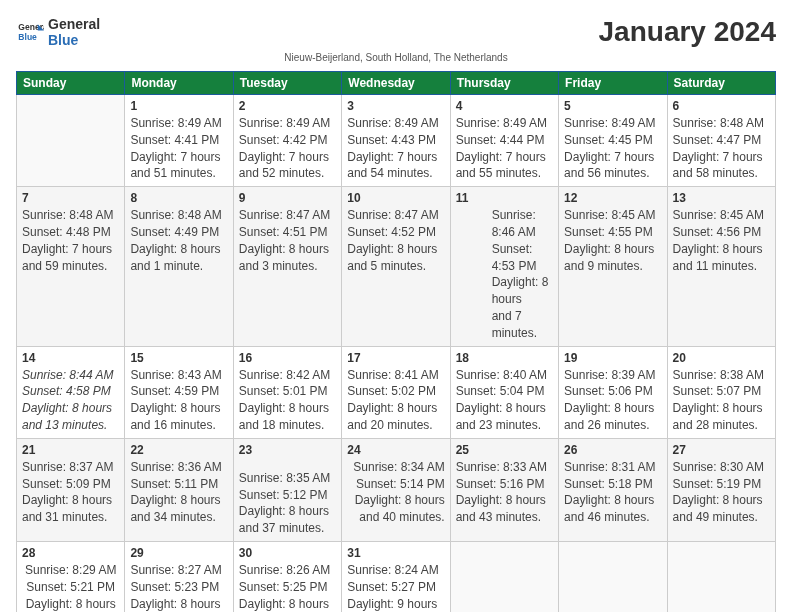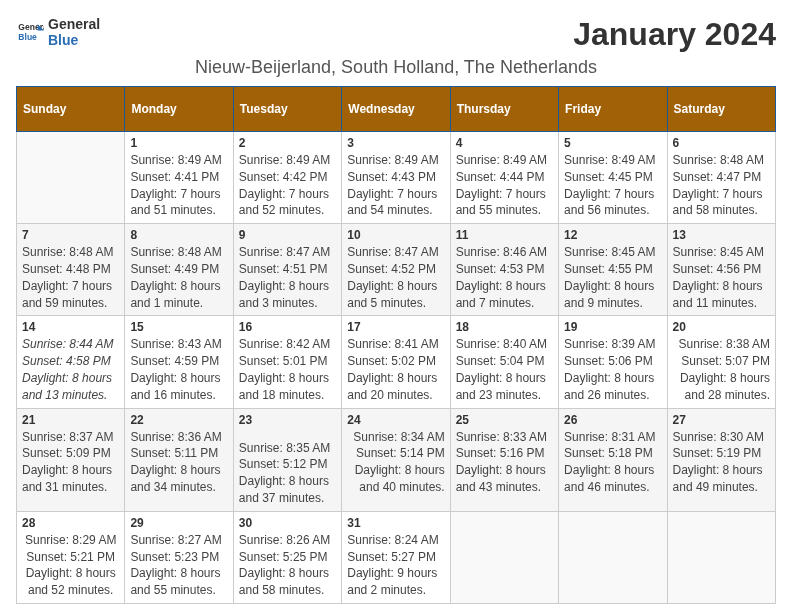--- a/index.html
+++ b/index.html
@@ -22,42 +22,42 @@
       gap: 4px;
     }
     .logo-icon {
       width: 28px;
       height: 28px;
     }
     .title-block {
       text-align: right;
     }
     .month-title {
-      font-size: 32px;
+      font-size: 28px;
       font-weight: bold;
       color: #333;
     }
     .subtitle {
-      font-size: 18px;
+      font-size: 10px;
       color: #555;
       text-align: center;
       margin-bottom: 8px;
     }
     table {
       width: 100%;
       border-collapse: collapse;
       table-layout: fixed;
     }
     thead tr th {
-      background-color: #a16207;
+      background-color: #15803d;
       color: #fff;
       font-size: 12px;
       font-weight: bold;
       text-align: left;
-      padding: 15px 6px;
+      padding: 4px 6px;
       border: 1px solid #1a5a9a;
     }
     tbody tr td {
       border: 1px solid #ccc;
       vertical-align: top;
       padding: 4px 5px;
       font-size: 10.5px;
       color: #333;
       height: 85px;
       background: #fff;
@@ -185,21 +185,21 @@
         </td>
         <td>
           <span class="day-num">10</span>
           <div class="day-info" style="white-space: pre-line;">Sunrise: 8:47 AM
 Sunset: 4:52 PM
 Daylight: 8 hours
 and 5 minutes.</div>
         </td>
         <td>
           <span class="day-num">11</span>
-          <div class="day-info" style="white-space: pre-line;">Sunrise: 8:46 AM
+          <div class="day-info" style="white-space: pre-line; margin-left: 36px;">Sunrise: 8:46 AM
 Sunset: 4:53 PM
 Daylight: 8 hours
 and 7 minutes.</div>
         </td>
         <td>
           <span class="day-num">12</span>
           <div class="day-info" style="white-space: pre-line;">Sunrise: 8:45 AM
 Sunset: 4:55 PM
 Daylight: 8 hours
 and 9 minutes.</div>
@@ -250,21 +250,21 @@
         </td>
         <td>
           <span class="day-num">19</span>
           <div class="day-info" style="white-space: pre-line;">Sunrise: 8:39 AM
 Sunset: 5:06 PM
 Daylight: 8 hours
 and 26 minutes.</div>
         </td>
         <td>
           <span class="day-num">20</span>
-          <div class="day-info" style="white-space: pre-line; text-align: right;">Sunrise: 8:38 AM
+          <div class="day-info" style="white-space: pre-line;">Sunrise: 8:38 AM
 Sunset: 5:07 PM
 Daylight: 8 hours
 and 28 minutes.</div>
         </td>
       </tr>
       <tr>
         <td>
           <span class="day-num">21</span>
           <div class="day-info" style="white-space: pre-line;">Sunrise: 8:37 AM
 Sunset: 5:09 PM

